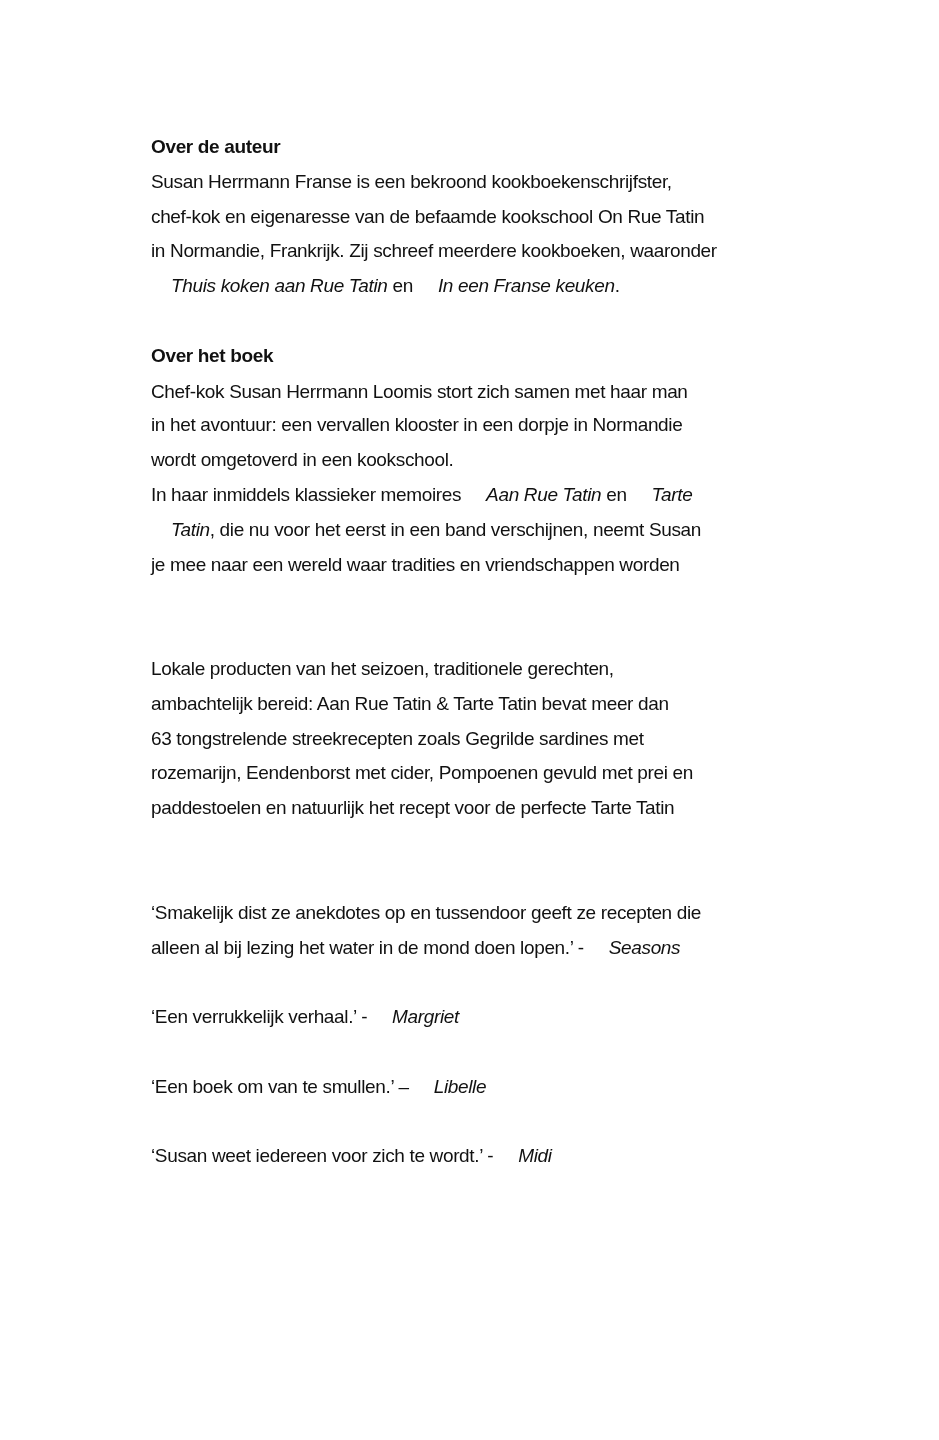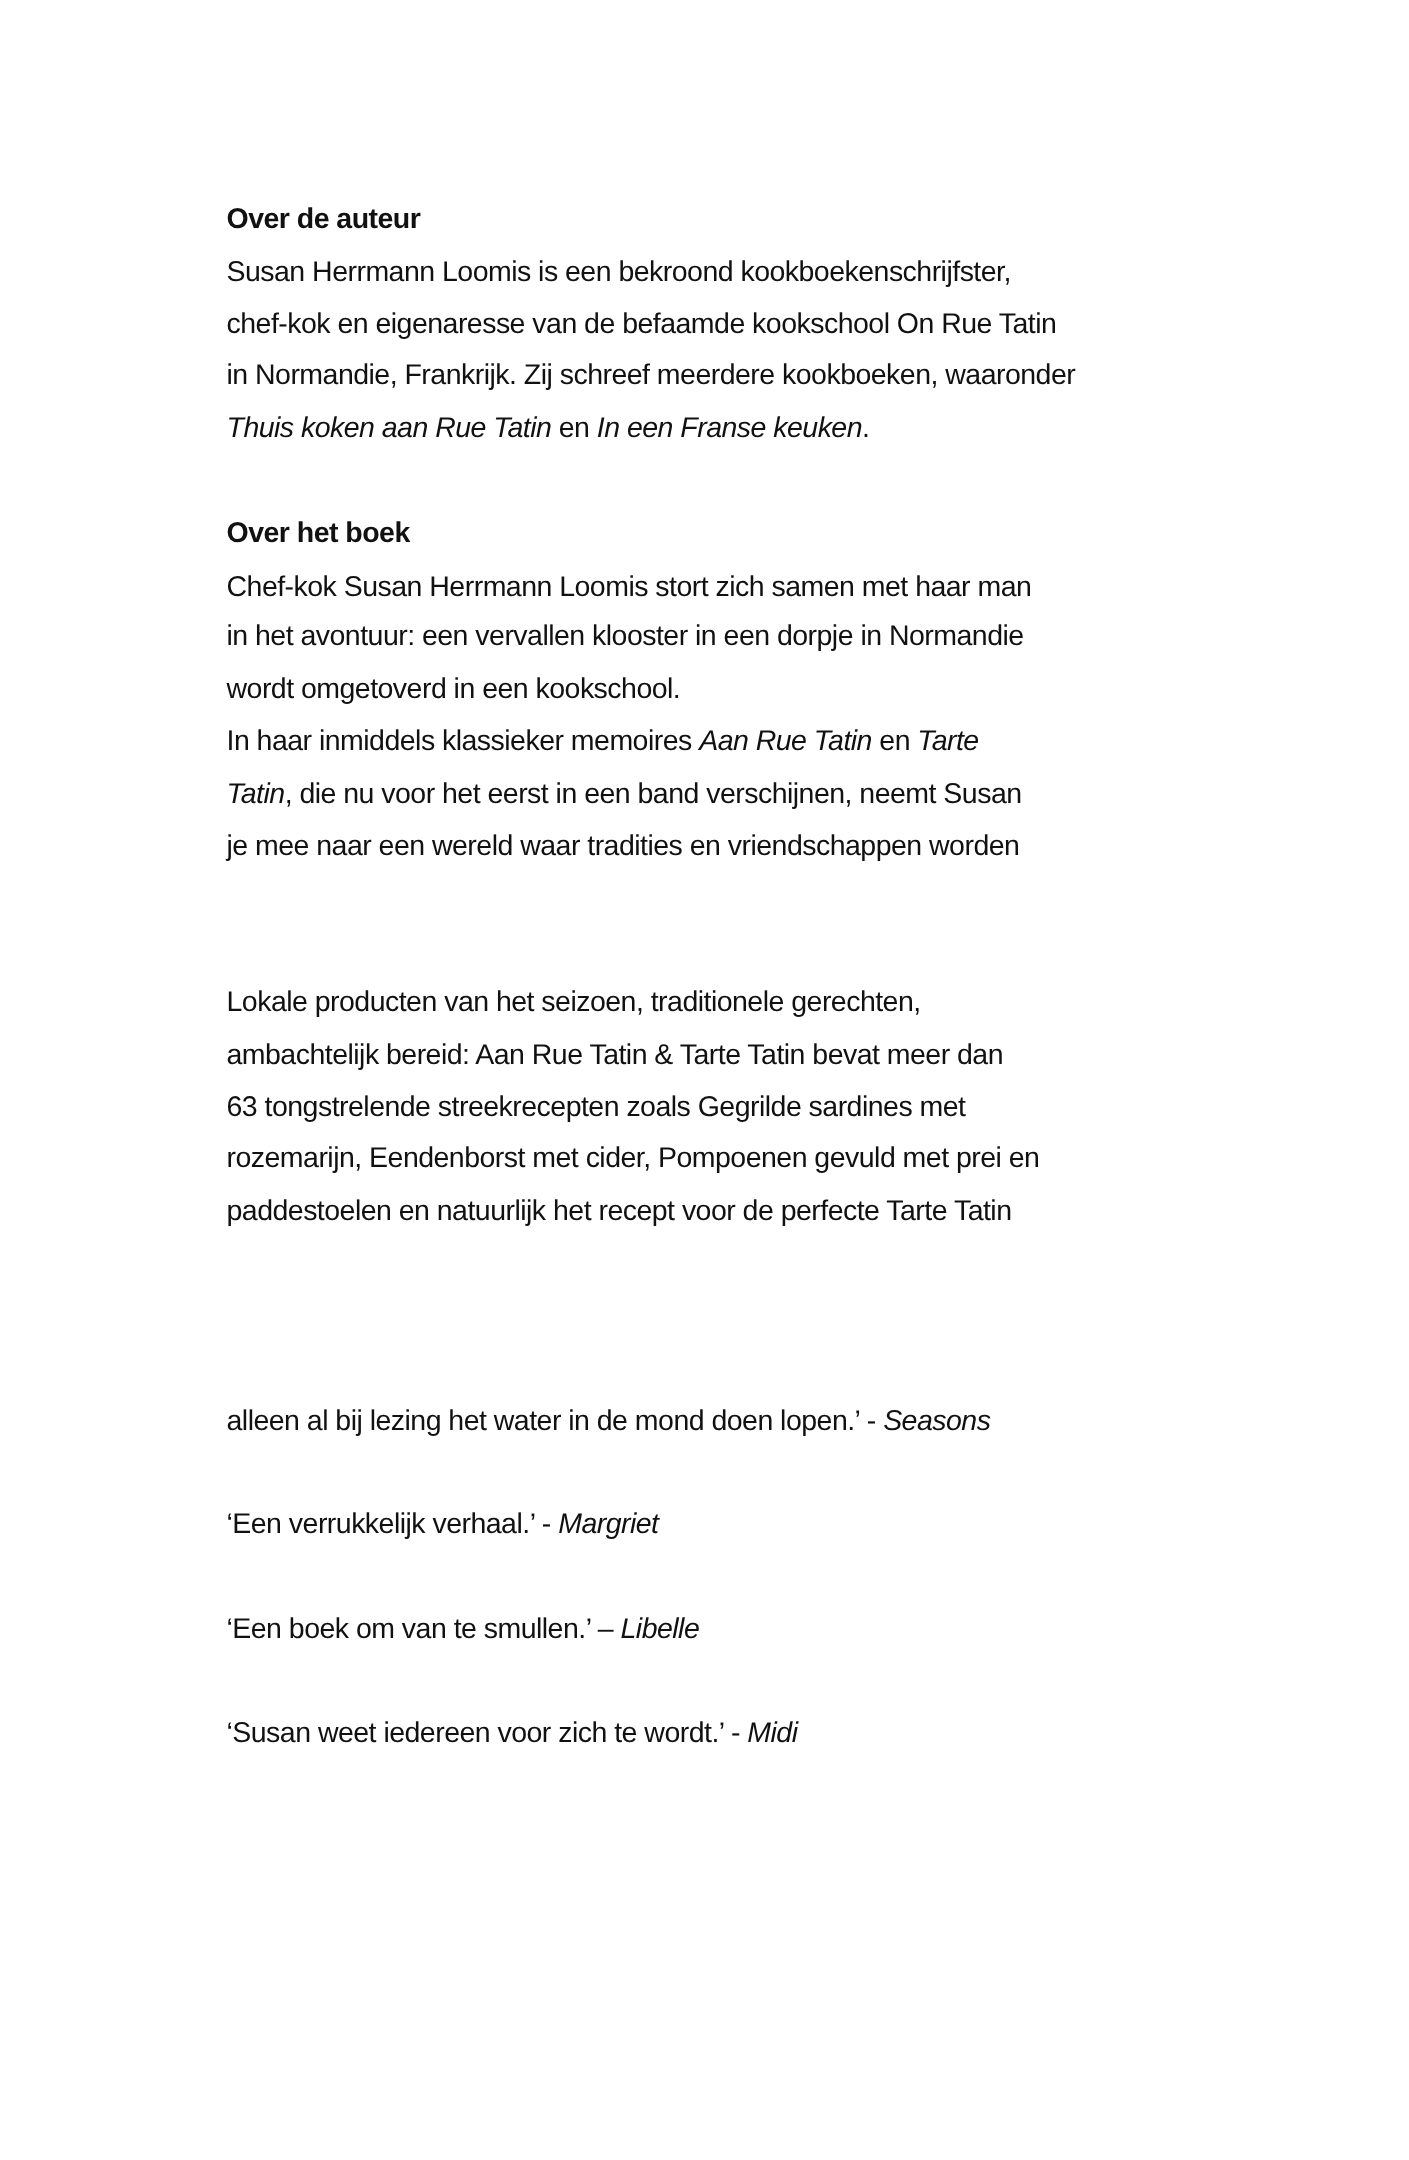--- a/index.html
+++ b/index.html
@@ -5,29 +5,29 @@
     html, body { margin: 0; padding: 0; background: #ffffff; }
     body { width: 939px; height: 1440px; position: relative; overflow: hidden; }
     .page { position: absolute; left: 0; top: 0; width: 939px; height: 1333px; background: #ffffff; }
     .line {
       position: absolute; left: 151px;
       font-family: "Liberation Sans", sans-serif;
       font-size: 19px; line-height: 24px; color: #111111;
       white-space: nowrap; letter-spacing: -0.35px;
     }
     .bold { font-weight: bold; }
-    em { font-style: italic; }
+    em { font-style: italic; margin-left: 20px; }
   </style>
 </head>
 <body>
 
 <div class="page">
 
   <div class="line bold" style="top:135px">Over de auteur</div>
-  <div class="line" style="top:170px">Susan Herrmann Loomis is een bekroond kookboekenschrijfster,</div>
+  <div class="line" style="top:170px">Susan Herrmann Franse is een bekroond kookboekenschrijfster,</div>
   <div class="line" style="top:205px">chef-kok en eigenaresse van de befaamde kookschool On Rue Tatin</div>
   <div class="line" style="top:239px">in Normandie, Frankrijk. Zij schreef meerdere kookboeken, waaronder</div>
   <div class="line" style="top:274px">
     <em>Thuis koken aan Rue Tatin</em><span> en </span><em>In een Franse keuken</em><span>.</span>
   </div>
 
   <div class="line bold" style="top:344px">Over het boek</div>
   <div class="line" style="top:380px">Chef-kok Susan Herrmann Loomis stort zich samen met haar man</div>
   <div class="line" style="top:413px">in het avontuur: een vervallen klooster in een dorpje in Normandie</div>
   <div class="line" style="top:448px">wordt omgetoverd in een kookschool.</div>
@@ -38,20 +38,21 @@
     <em>Tatin</em><span>, die nu voor het eerst in een band verschijnen, neemt Susan</span>
   </div>
   <div class="line" style="top:553px">je mee naar een wereld waar tradities en vriendschappen worden</div>
 
   <div class="line" style="top:657px">Lokale producten van het seizoen, traditionele gerechten,</div>
   <div class="line" style="top:692px">ambachtelijk bereid: Aan Rue Tatin &amp; Tarte Tatin bevat meer dan</div>
   <div class="line" style="top:727px">63 tongstrelende streekrecepten zoals Gegrilde sardines met</div>
   <div class="line" style="top:761px">rozemarijn, Eendenborst met cider, Pompoenen gevuld met prei en</div>
   <div class="line" style="top:796px">paddestoelen en natuurlijk het recept voor de perfecte Tarte Tatin</div>
 
+  <div class="line" style="top:901px">‘Smakelijk dist ze anekdotes op en tussendoor geeft ze recepten die</div>
   <div class="line" style="top:936px">
     <span>alleen al bij lezing het water in de mond doen lopen.’ - </span><em>Seasons</em>
   </div>
   <div class="line" style="top:1005px">
     <span>‘Een verrukkelijk verhaal.’ - </span><em>Margriet</em>
   </div>
   <div class="line" style="top:1075px">
     <span>‘Een boek om van te smullen.’ – </span><em>Libelle</em>
   </div>
   <div class="line" style="top:1144px">

